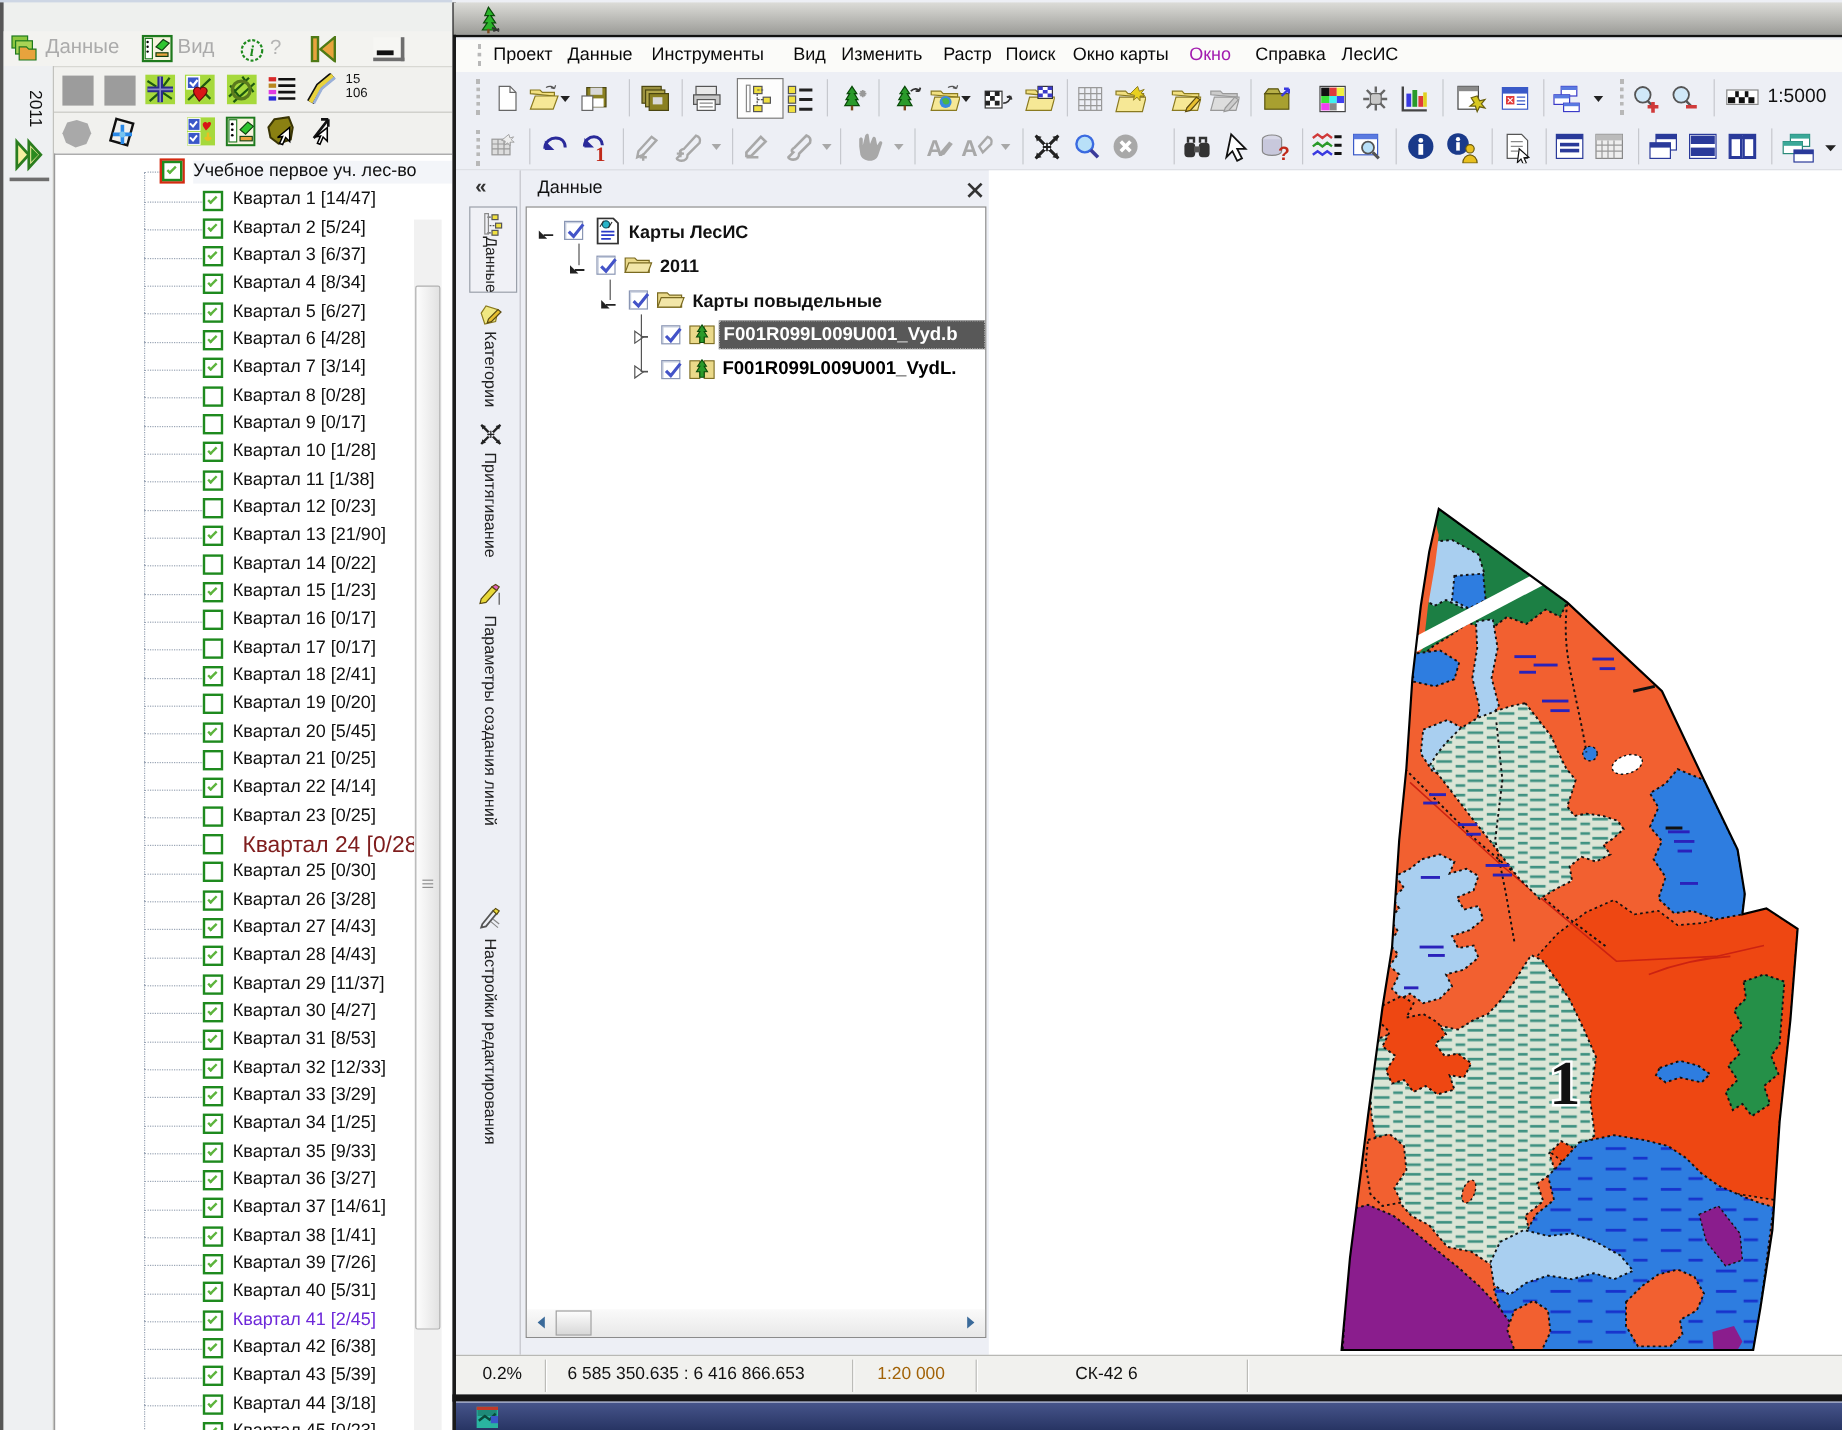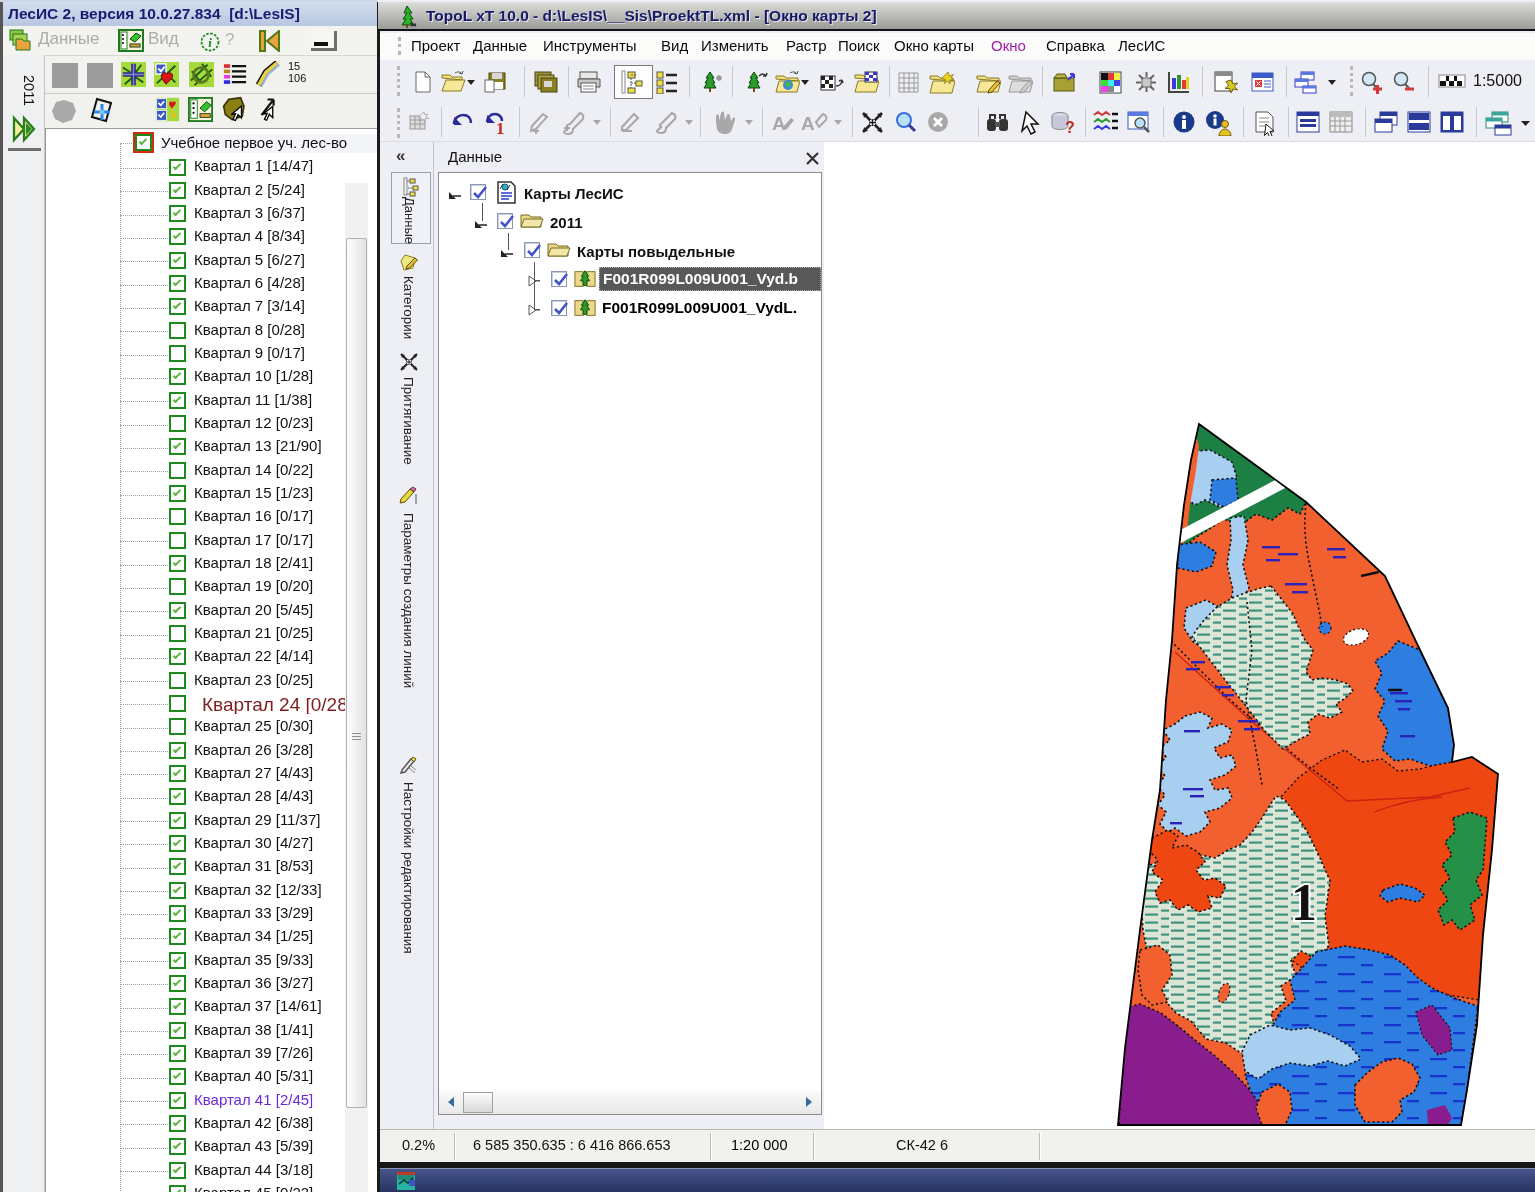--- a/index.html
+++ b/index.html
@@ -5,21 +5,20 @@
 html,body{width:1535px;height:1192px;overflow:hidden;background:#fff;
  font-family:"Liberation Sans",sans-serif;}
 .a{position:absolute}
 .ic{position:absolute}
 svg{display:block}
 </style></head><body>
 
 <div class="a" style="left:0;top:0;width:377px;height:1192px;background:#eef0ee">
 <div class="a" style="left:0;top:0;width:3px;height:1192px;background:#565656"></div>
 <div class="a" style="left:0;top:0;width:377px;height:2px;background:#cdd6e4"></div>
-<div class="a" style="left:3px;top:2px;width:374px;height:24px;background:linear-gradient(#d3deef,#b7c7e0);color:#1a1a72;font-weight:bold;font-size:15.5px;line-height:24px;padding-left:5px;white-space:nowrap">ЛесИС 2, версия 10.0.27.834&nbsp; [d:\LesIS]</div>
 <div class="a" style="left:3px;top:26px;width:374px;height:29px;background:#f3f3f0">
 <svg class="ic" style="left:6px;top:3px" width="26" height="23" viewBox="0 0 26 23">
         <rect x="1" y="1" width="13" height="10" fill="#8cc63e" stroke="#1e7a1e"></rect>
         <rect x="4" y="5" width="14" height="11" fill="#a8d355" stroke="#1e7a1e"></rect>
         <path d="M7 10h6l2 2h6v9H7z" fill="#e8a33d" stroke="#1e7a1e"></path>
       </svg>
 <div class="a" style="left:35px;top:3px;font-size:17px;color:#ababab">Данные</div>
 <svg class="ic" style="left:115px;top:3px" width="26" height="23" viewBox="0 0 26 23">
         <rect x="1" y="1" width="24" height="21" fill="#f6f3de" stroke="#1e7a1e" stroke-width="2"></rect>
         <rect x="3" y="3" width="6" height="17" fill="#fff" stroke="#1e7a1e"></rect>
@@ -338,21 +337,20 @@
 </div>
 </div>
 <div class="a" style="left:377px;top:0;width:1158px;height:1192px;background:#edeff5">
 <div class="a" style="left:0;top:2px;width:3px;height:1190px;background:#1b1b1b"></div>
 <div class="a" style="left:1px;top:2px;width:1157px;height:29px;background:linear-gradient(#dcdcd8,#9b9b97);border-bottom:2px solid #111">
 <svg class="ic" style="left:20px;top:3px" width="20" height="23" viewBox="0 0 20 23">
         <path d="M9 1l5 7h-3l4 6h-3l4 6H4l4-6H5l4-6H6z" fill="#2ab42a" stroke="#0a4a0a"></path>
         <rect x="8" y="19" width="2" height="4" fill="#7a4a1e"></rect>
         <path d="M12 18l6 3M13 21l5-2" stroke="#333" stroke-width="1.5"></path>
       </svg>
-<div class="a" style="left:48px;top:5px;font-size:15.5px;font-weight:bold;color:#18186a;text-shadow:1px 1px 0 #e8e8e8;white-space:nowrap">TopoL xT 10.0 - d:\LesIS\__Sis\ProektTL.xml - [Окно карты 2]</div>
 </div>
 <div class="a" style="left:3px;top:33px;width:1155px;height:27px;background:#fbfbf9">
 <div class="a" style="left:18px;top:4px;width:3px;height:18px;border-left:3px dotted #b8b8b8"></div>
 <div class="a" style="left:31px;top:4px;font-size:15px;color:#0a0a0a">Проект</div>
 <div class="a" style="left:93px;top:4px;font-size:15px;color:#0a0a0a">Данные</div>
 <div class="a" style="left:163px;top:4px;font-size:15px;color:#0a0a0a">Инструменты</div>
 <div class="a" style="left:281px;top:4px;font-size:15px;color:#0a0a0a">Вид</div>
 <div class="a" style="left:321px;top:4px;font-size:15px;color:#0a0a0a">Изменить</div>
 <div class="a" style="left:406px;top:4px;font-size:15px;color:#0a0a0a">Растр</div>
 <div class="a" style="left:458px;top:4px;font-size:15px;color:#0a0a0a">Поиск</div>
@@ -910,21 +908,21 @@
       <polygon points="1199,424 1306,502 1385,576 1420,650 1448,708 1454,745 1452,762 1472,757 1498,774 1492,850 1483,935 1477,1025 1467,1090 1461,1125 1118,1125 1125,1048 1140,930 1152,840 1160,790 1166,700 1172,640 1177,565 1184,505 1191,460" fill="none" stroke="#000" stroke-width="1.8"></polygon>
       <text x="1304" y="920" font-size="52" font-weight="bold" font-family="Liberation Serif" fill="#111" text-anchor="middle" stroke="#fff" stroke-width="4" paint-order="stroke">1</text>
     </svg>
 <div class="a" style="left:3px;top:1129px;width:1155px;height:33px;background:#f1f1ee;border-top:1px solid #b8b8b4">
 <div class="a" style="left:74px;top:3px;width:1px;height:27px;background:#bcbcb8;box-shadow:1px 0 0 #fff"></div>
 <div class="a" style="left:330px;top:3px;width:1px;height:27px;background:#bcbcb8;box-shadow:1px 0 0 #fff"></div>
 <div class="a" style="left:433px;top:3px;width:1px;height:27px;background:#bcbcb8;box-shadow:1px 0 0 #fff"></div>
 <div class="a" style="left:659px;top:3px;width:1px;height:27px;background:#bcbcb8;box-shadow:1px 0 0 #fff"></div>
 <div class="a" style="left:22px;top:7px;font-size:14.5px;color:#111">0.2%</div>
 <div class="a" style="left:93px;top:7px;font-size:14.5px;color:#111">6 585 350.635 : 6 416 866.653</div>
-<div class="a" style="left:351px;top:7px;font-size:14.5px;color:#000000">1:20 000</div>
+<div class="a" style="left:351px;top:7px;font-size:14.5px;color:#a16207">1:20 000</div>
 <div class="a" style="left:516px;top:7px;font-size:14.5px;color:#111">СК-42 6</div>
 </div>
 <div class="a" style="left:0;top:1162px;width:1158px;height:6px;background:#161616"></div>
 <div class="a" style="left:3px;top:1168px;width:1155px;height:24px;background:linear-gradient(#46548a,#273463);border-top:1px solid #8a94b8">
 <svg class="ic" style="left:17px;top:3px" width="18" height="18" viewBox="0 0 18 18">
         <rect width="18" height="18" fill="#2ab4a0"></rect>
         <rect x="1" y="1" width="16" height="7" fill="#1e8a78"></rect>
         <path d="M2 12l5-4 4 3 5-5" stroke="#0a4a3a" stroke-width="2" fill="none"></path>
         <rect x="0" y="0" width="18" height="3" fill="#c03a2a"></rect>
         <rect x="12" y="8" width="6" height="6" fill="#3a57c8"></rect>

